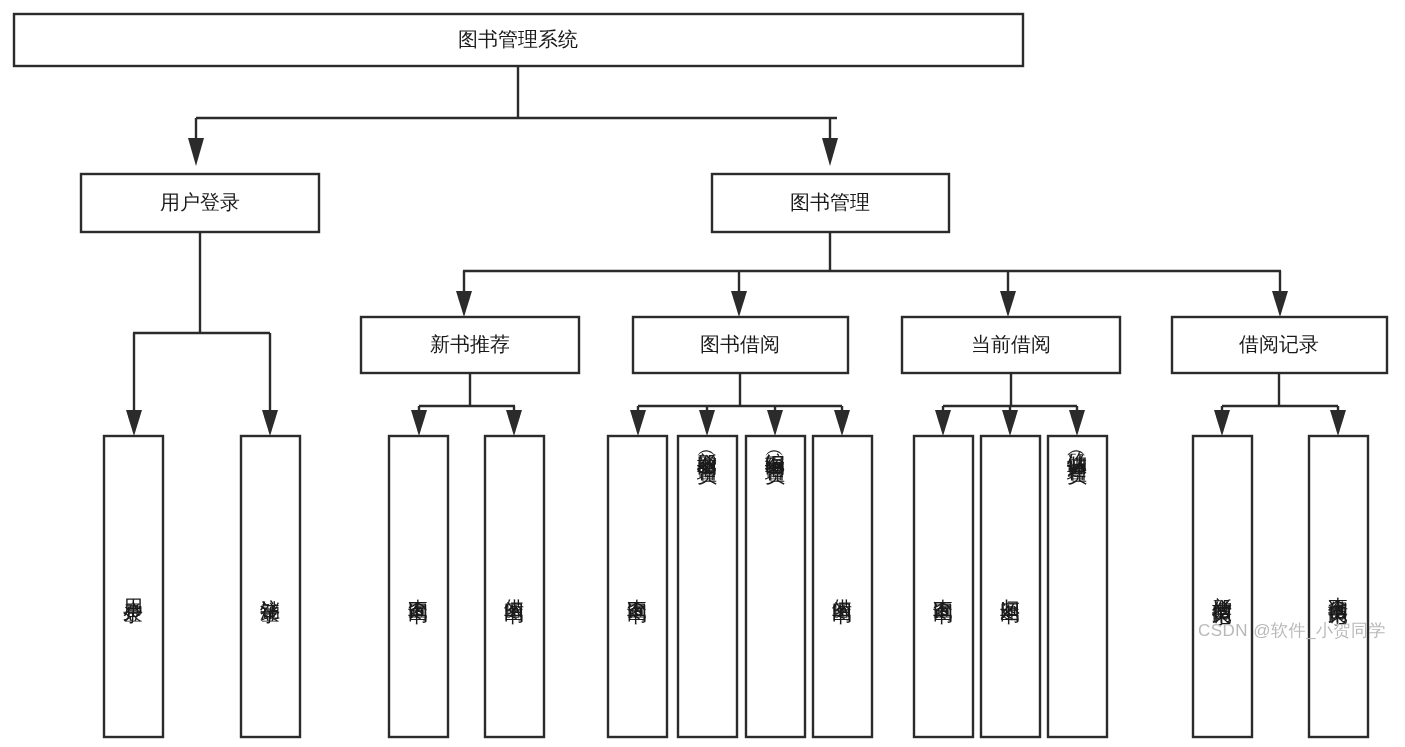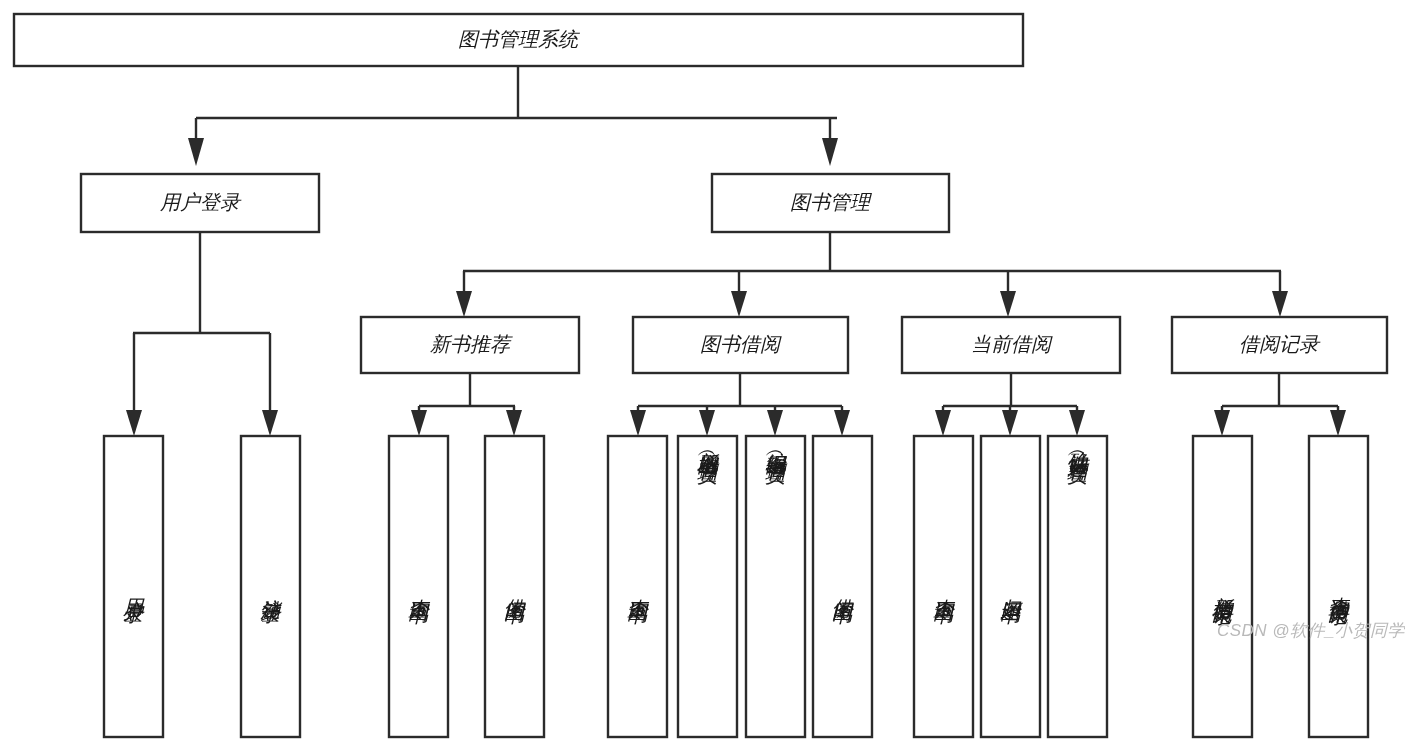--- a/index.html
+++ b/index.html
@@ -11,21 +11,20 @@
     width: 1405px;
     height: 747px;
     overflow: hidden;
     font-family: "Liberation Sans", "DejaVu Sans", sans-serif;
   }
   #diagram-root {
     position: relative;
     width: 1405px;
     height: 646px;
     background: #ffffff;
-    font-style: italic;
   }
   svg.diagram {
     position: absolute;
     top: 0;
     left: 0;
     width: 1405px;
     height: 747px;
   }
   .node-box {
     fill: #ffffff;
@@ -61,21 +60,21 @@
   }
   .vlabel-wrap {
     position: absolute;
     display: flex;
     align-items: center;
     justify-content: center;
     pointer-events: none;
   }
   .watermark {
     position: absolute;
-    right: 0;
+    right: 19px;
     bottom: 4px;
     font-family: "Liberation Sans", "DejaVu Sans", sans-serif;
     font-size: 17px;
     color: #b9b9b9;
     letter-spacing: 0.5px;
     white-space: nowrap;
   }
 </style>
 </head>
 <body>

